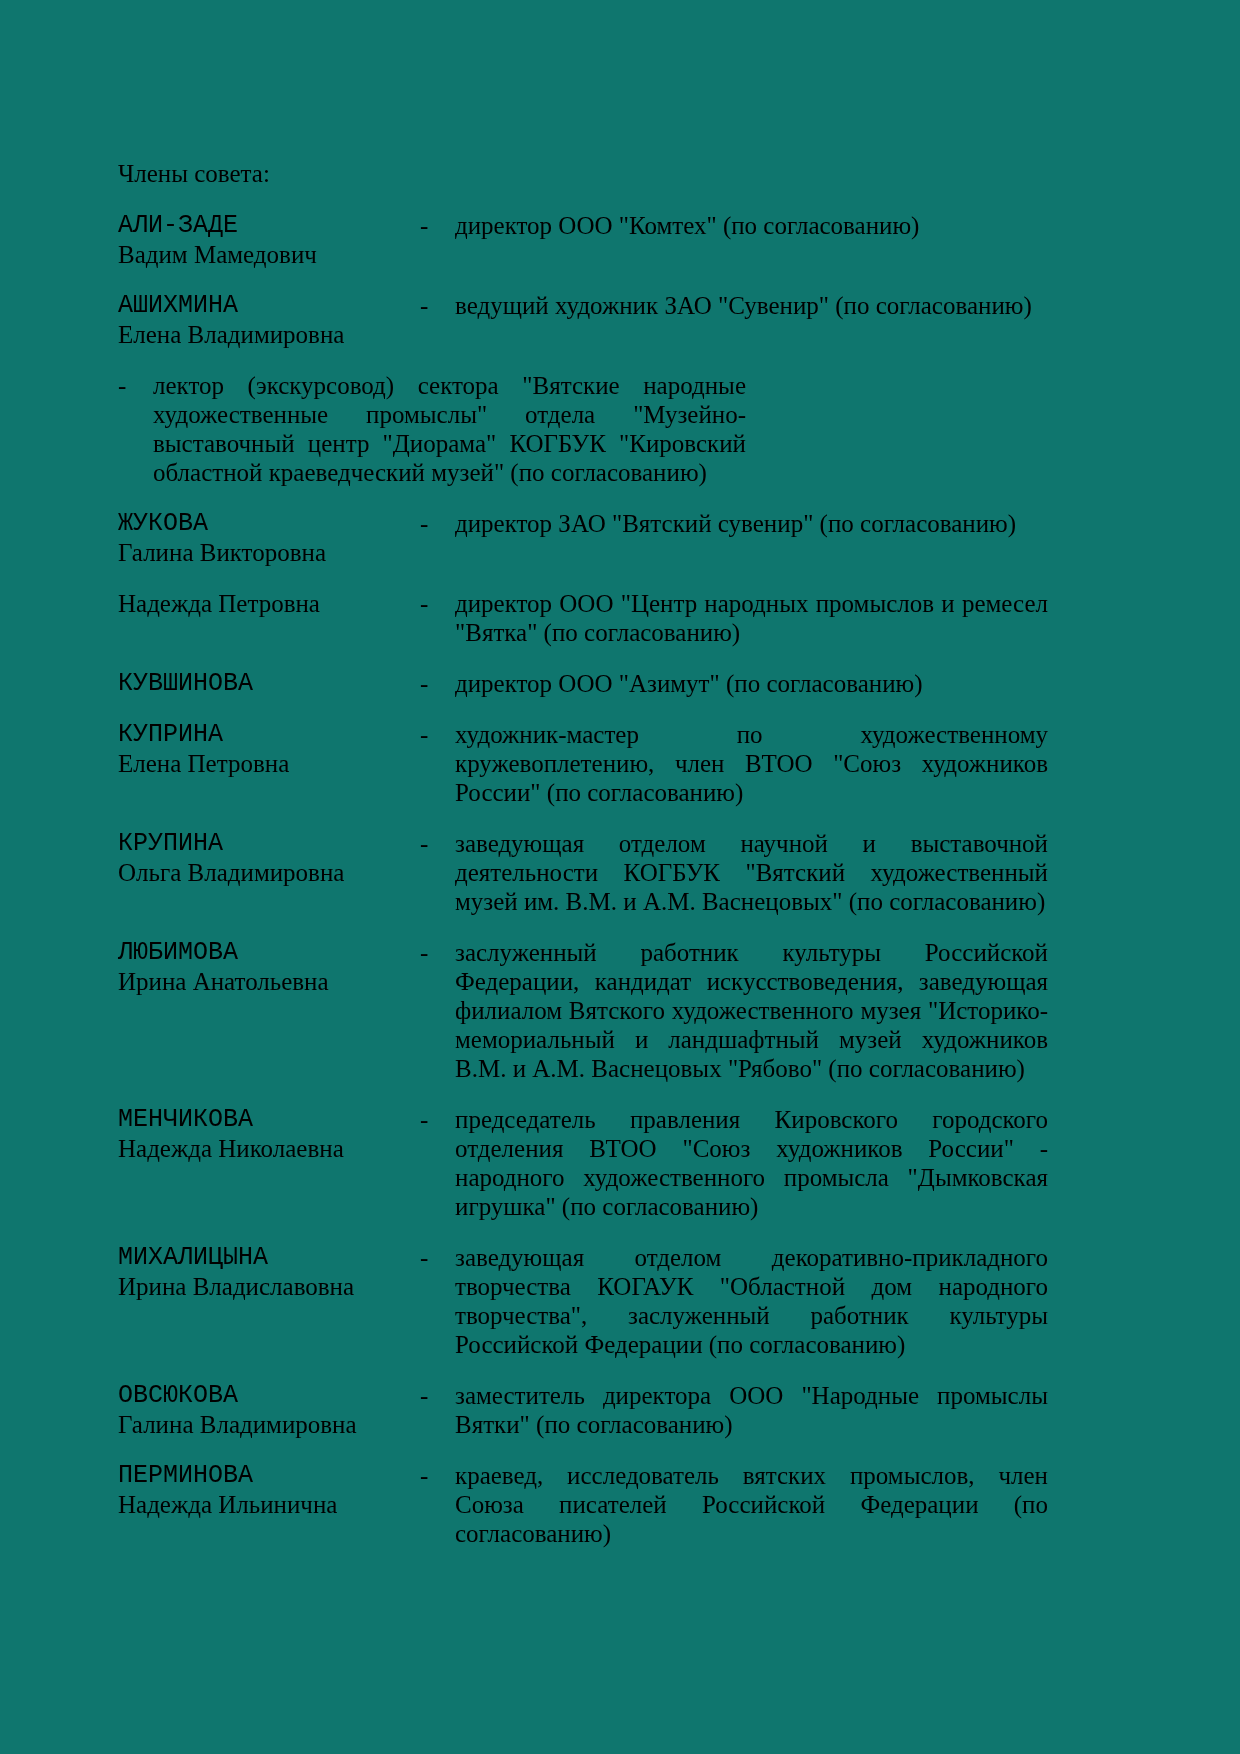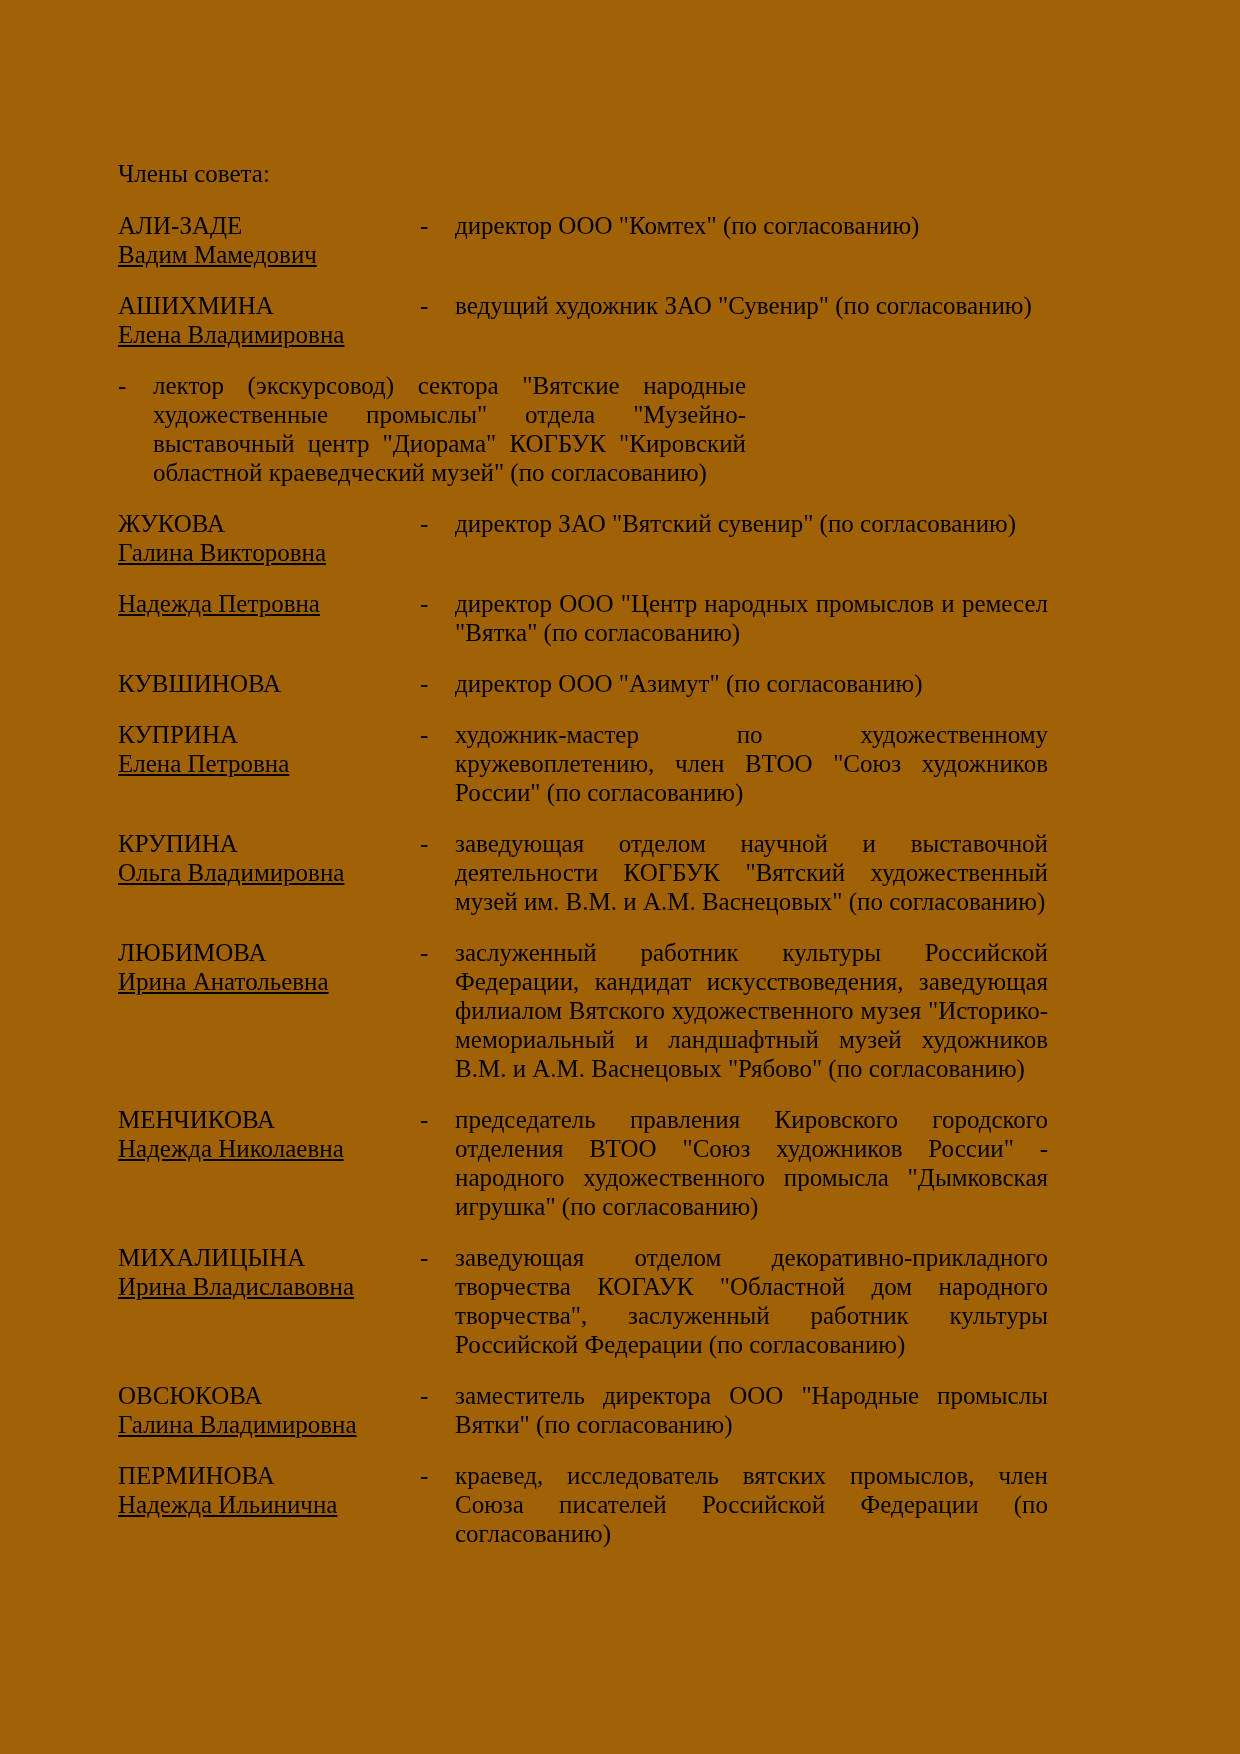--- a/index.html
+++ b/index.html
@@ -5,21 +5,21 @@
   html, body {
     margin: 0;
     padding: 0;
     background: #ffffff;
   }
   .page {
     position: relative;
     box-sizing: border-box;
     width: 1240px;
     height: 1754px;
-    background: #a16207;
+    background: #0f766e;
     color: #000000;
     font-family: "Liberation Serif", "DejaVu Serif", serif;
     font-size: 25px;
     line-height: 29px;
     padding: 159px 192px 0 118px;
     overflow: hidden;
   }
   .heading {
     margin: 0 0 23px 0;
   }
@@ -28,24 +28,24 @@
     flex-direction: row;
     align-items: flex-start;
     margin-bottom: 22px;
   }
   .name-cell {
     flex: none;
     width: 302px;
   }
   .surname {
     display: block;
+    font-family: Liberation Mono, monospace;
   }
   .given-names {
     display: block;
-    text-decoration: underline;
   }
   .dash-cell {
     flex: none;
     width: 35px;
   }
   .role-cell {
     flex: none;
     width: 593px;
     text-align: justify;
   }

